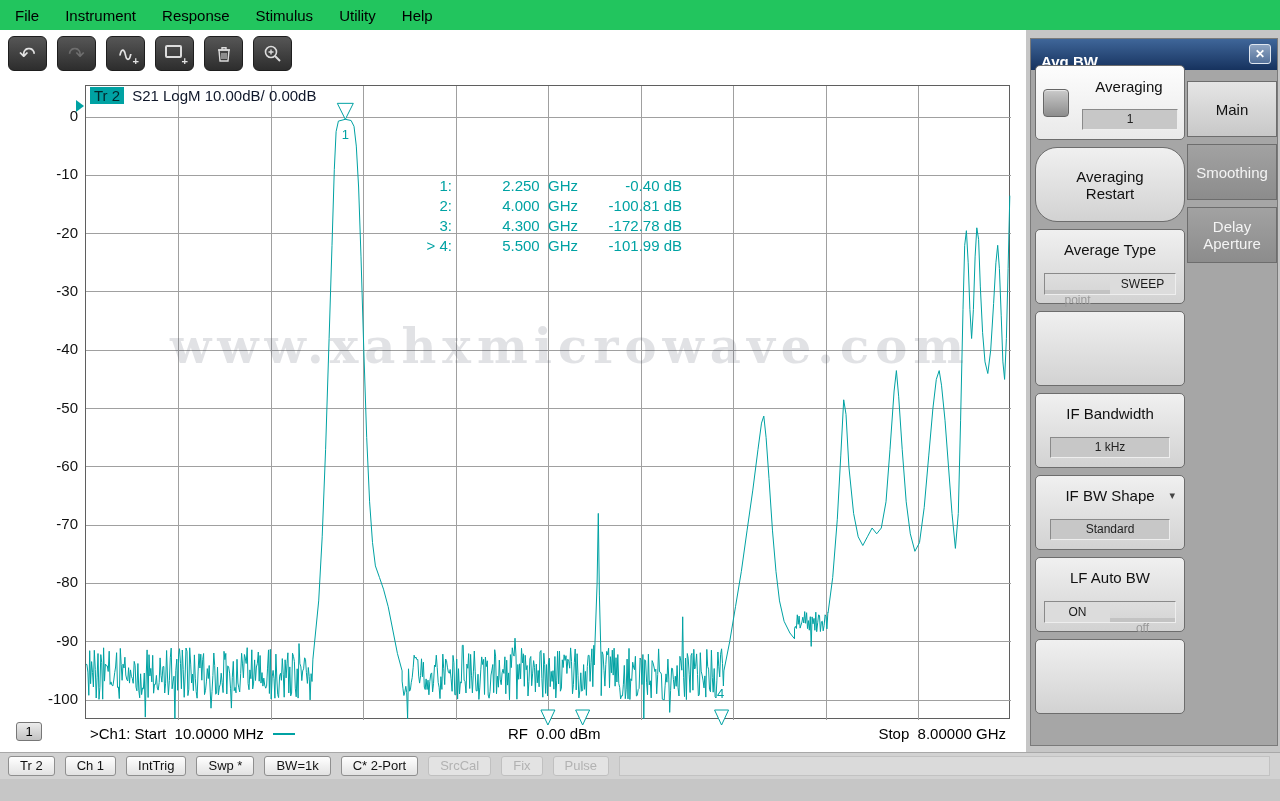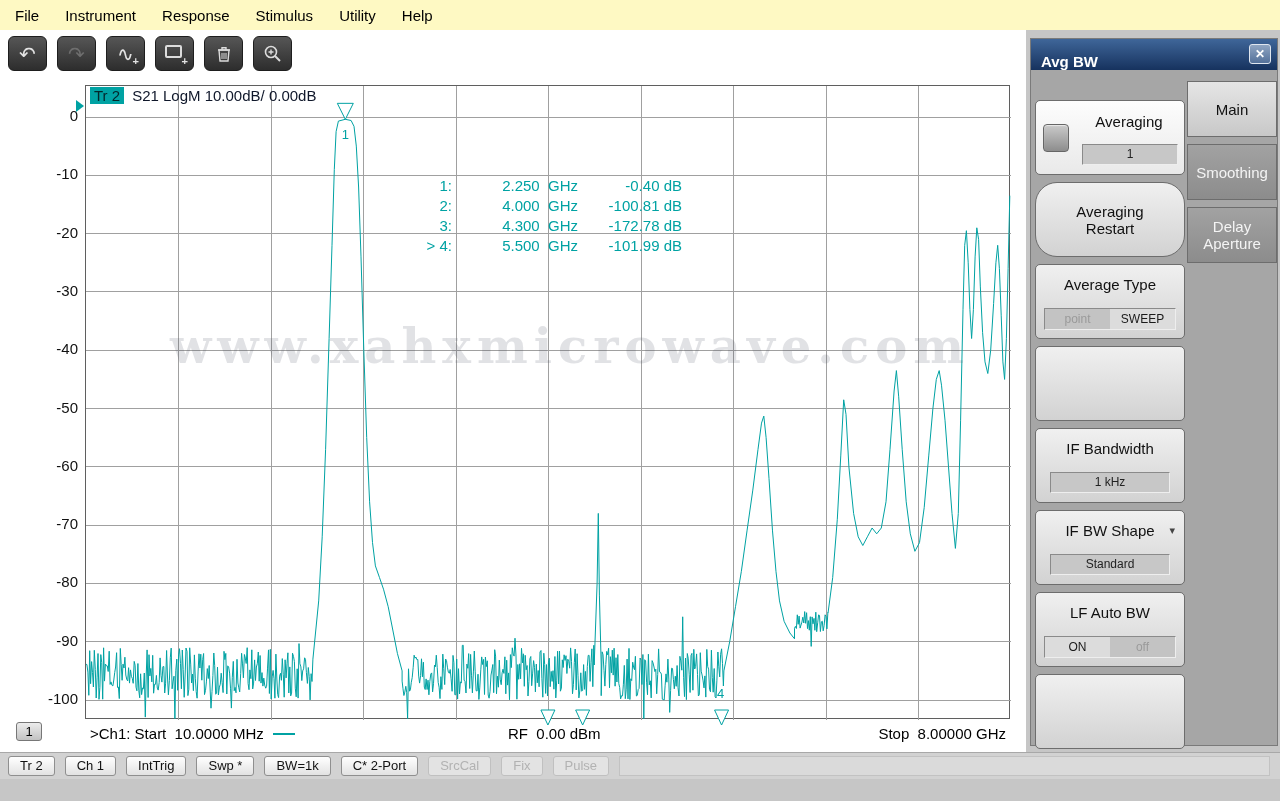--- a/index.html
+++ b/index.html
@@ -1,20 +1,20 @@
 <!DOCTYPE html>
 <html><head>
 <meta charset="utf-8">
 <style>
   *{margin:0;padding:0;box-sizing:border-box;}
   html,body{width:1280px;height:801px;}
   body{position:relative;overflow:hidden;font-family:"Liberation Sans",sans-serif;background:#c6c6c6;color:#000;}
 
   
-  #menubar{position:absolute;left:0;top:0;width:1280px;height:30px;background:#fef9c3;
+  #menubar{position:absolute;left:0;top:0;width:1280px;height:30px;background:#22c55e;
            display:flex;align-items:center;font-size:15px;padding-left:2px;}
   .menu-item{padding:5px 13px;cursor:default;}
 
   
   #left-region{position:absolute;left:0;top:30px;width:1026px;height:722px;background:#ffffff;}
 
   
   #toolbar{position:absolute;left:8px;top:6px;display:flex;gap:10px;z-index:6;}
   .tool-btn{width:39px;height:35px;border:1px solid #1e1e1e;border-radius:6px;
             background:linear-gradient(#565656,#2d2d2d);
@@ -49,37 +49,37 @@
             background:linear-gradient(#ececec,#c2c2c2);font-size:13px;text-align:center;line-height:17px;z-index:5;}
 
   
   #side-panel{position:absolute;left:1030px;top:38px;width:248px;height:708px;background:#a6a6a6;
               border:1px solid #7a7a7a;z-index:10;}
   #panel-title{height:31px;background:linear-gradient(#3f6699,#16325e);display:flex;align-items:flex-end;
                padding:0 10px;color:#fff;font-weight:bold;font-size:15px;position:relative;}
   #panel-close{position:absolute;right:6px;top:5px;width:22px;height:20px;border:1px solid #dfe6ef;border-radius:3px;
                background:linear-gradient(#8fa5c2,#54719a);color:#fff;font-size:12px;font-weight:bold;
                display:flex;align-items:center;justify-content:center;}
-  #btn-col{position:absolute;left:4px;top:61px;width:150px;}
+  #btn-col{position:absolute;left:4px;top:26px;width:150px;}
   .pbtn{position:relative;height:75px;margin-bottom:7px;border:1px solid #6d6d6d;border-radius:5px;
         background:linear-gradient(#f0f0f0,#d2d2d2);font-size:15px;color:#111;}
   .pbtn.lit{background:linear-gradient(#fdfdfd,#e9e9e9);}
   .pbtn.center{display:flex;align-items:center;justify-content:center;text-align:center;padding:0 24px;border-radius:22px;}
   .top-label{position:absolute;top:11px;left:0;width:100%;text-align:center;}
   .led{position:absolute;left:7px;top:23px;width:26px;height:28px;border:1px solid #666;border-radius:4px;
        background:linear-gradient(#cacaca,#8d8d8d);box-shadow:inset 0 1px 1px rgba(255,255,255,.6);}
   .avg-label{position:absolute;left:40px;top:12px;width:106px;text-align:center;}
   .sunken{background:#c7c7c7;border:1px solid;border-color:#8a8a8a #eee #eee #8a8a8a;
           font-size:12px;color:#222;text-align:center;}
   .avg-field{position:absolute;left:46px;top:43px;width:96px;height:21px;line-height:19px;}
   .mid-field{position:absolute;left:14px;right:14px;bottom:9px;height:21px;line-height:19px;}
   .seg{position:absolute;left:8px;right:8px;bottom:8px;height:22px;display:flex;
        border:1px solid;border-color:#8a8a8a #eee #eee #8a8a8a;}
   .seg>div{flex:1;font-size:12px;line-height:20px;text-align:center;}
-  .seg-off{background:#c3c3c3;color:#9a9a9a;}
+  .seg-off{background:#c3c3c3;color:#9a9a9a;margin-top:16px;}
   .seg-on{background:#dcdcdc;color:#1a1a1a;}
   .dd-arrow{position:absolute;right:9px;top:13px;font-size:11px;color:#444;}
   #tab-col{position:absolute;left:156px;top:42px;width:90px;}
   .tab{height:56px;border:1px solid #6d6d6d;border-radius:0;margin-bottom:7px;display:flex;align-items:center;
        justify-content:center;text-align:center;font-size:15px;padding:2px 6px;}
   .tab.active{background:linear-gradient(#e5e5e5,#c8c8c8);color:#111;}
   .tab.inactive{background:linear-gradient(#a2a2a2,#8c8c8c);color:#f4f4f4;}
 
   
   #statusbar{position:absolute;left:0;top:752px;width:1280px;height:27px;background:#d2d2d2;

